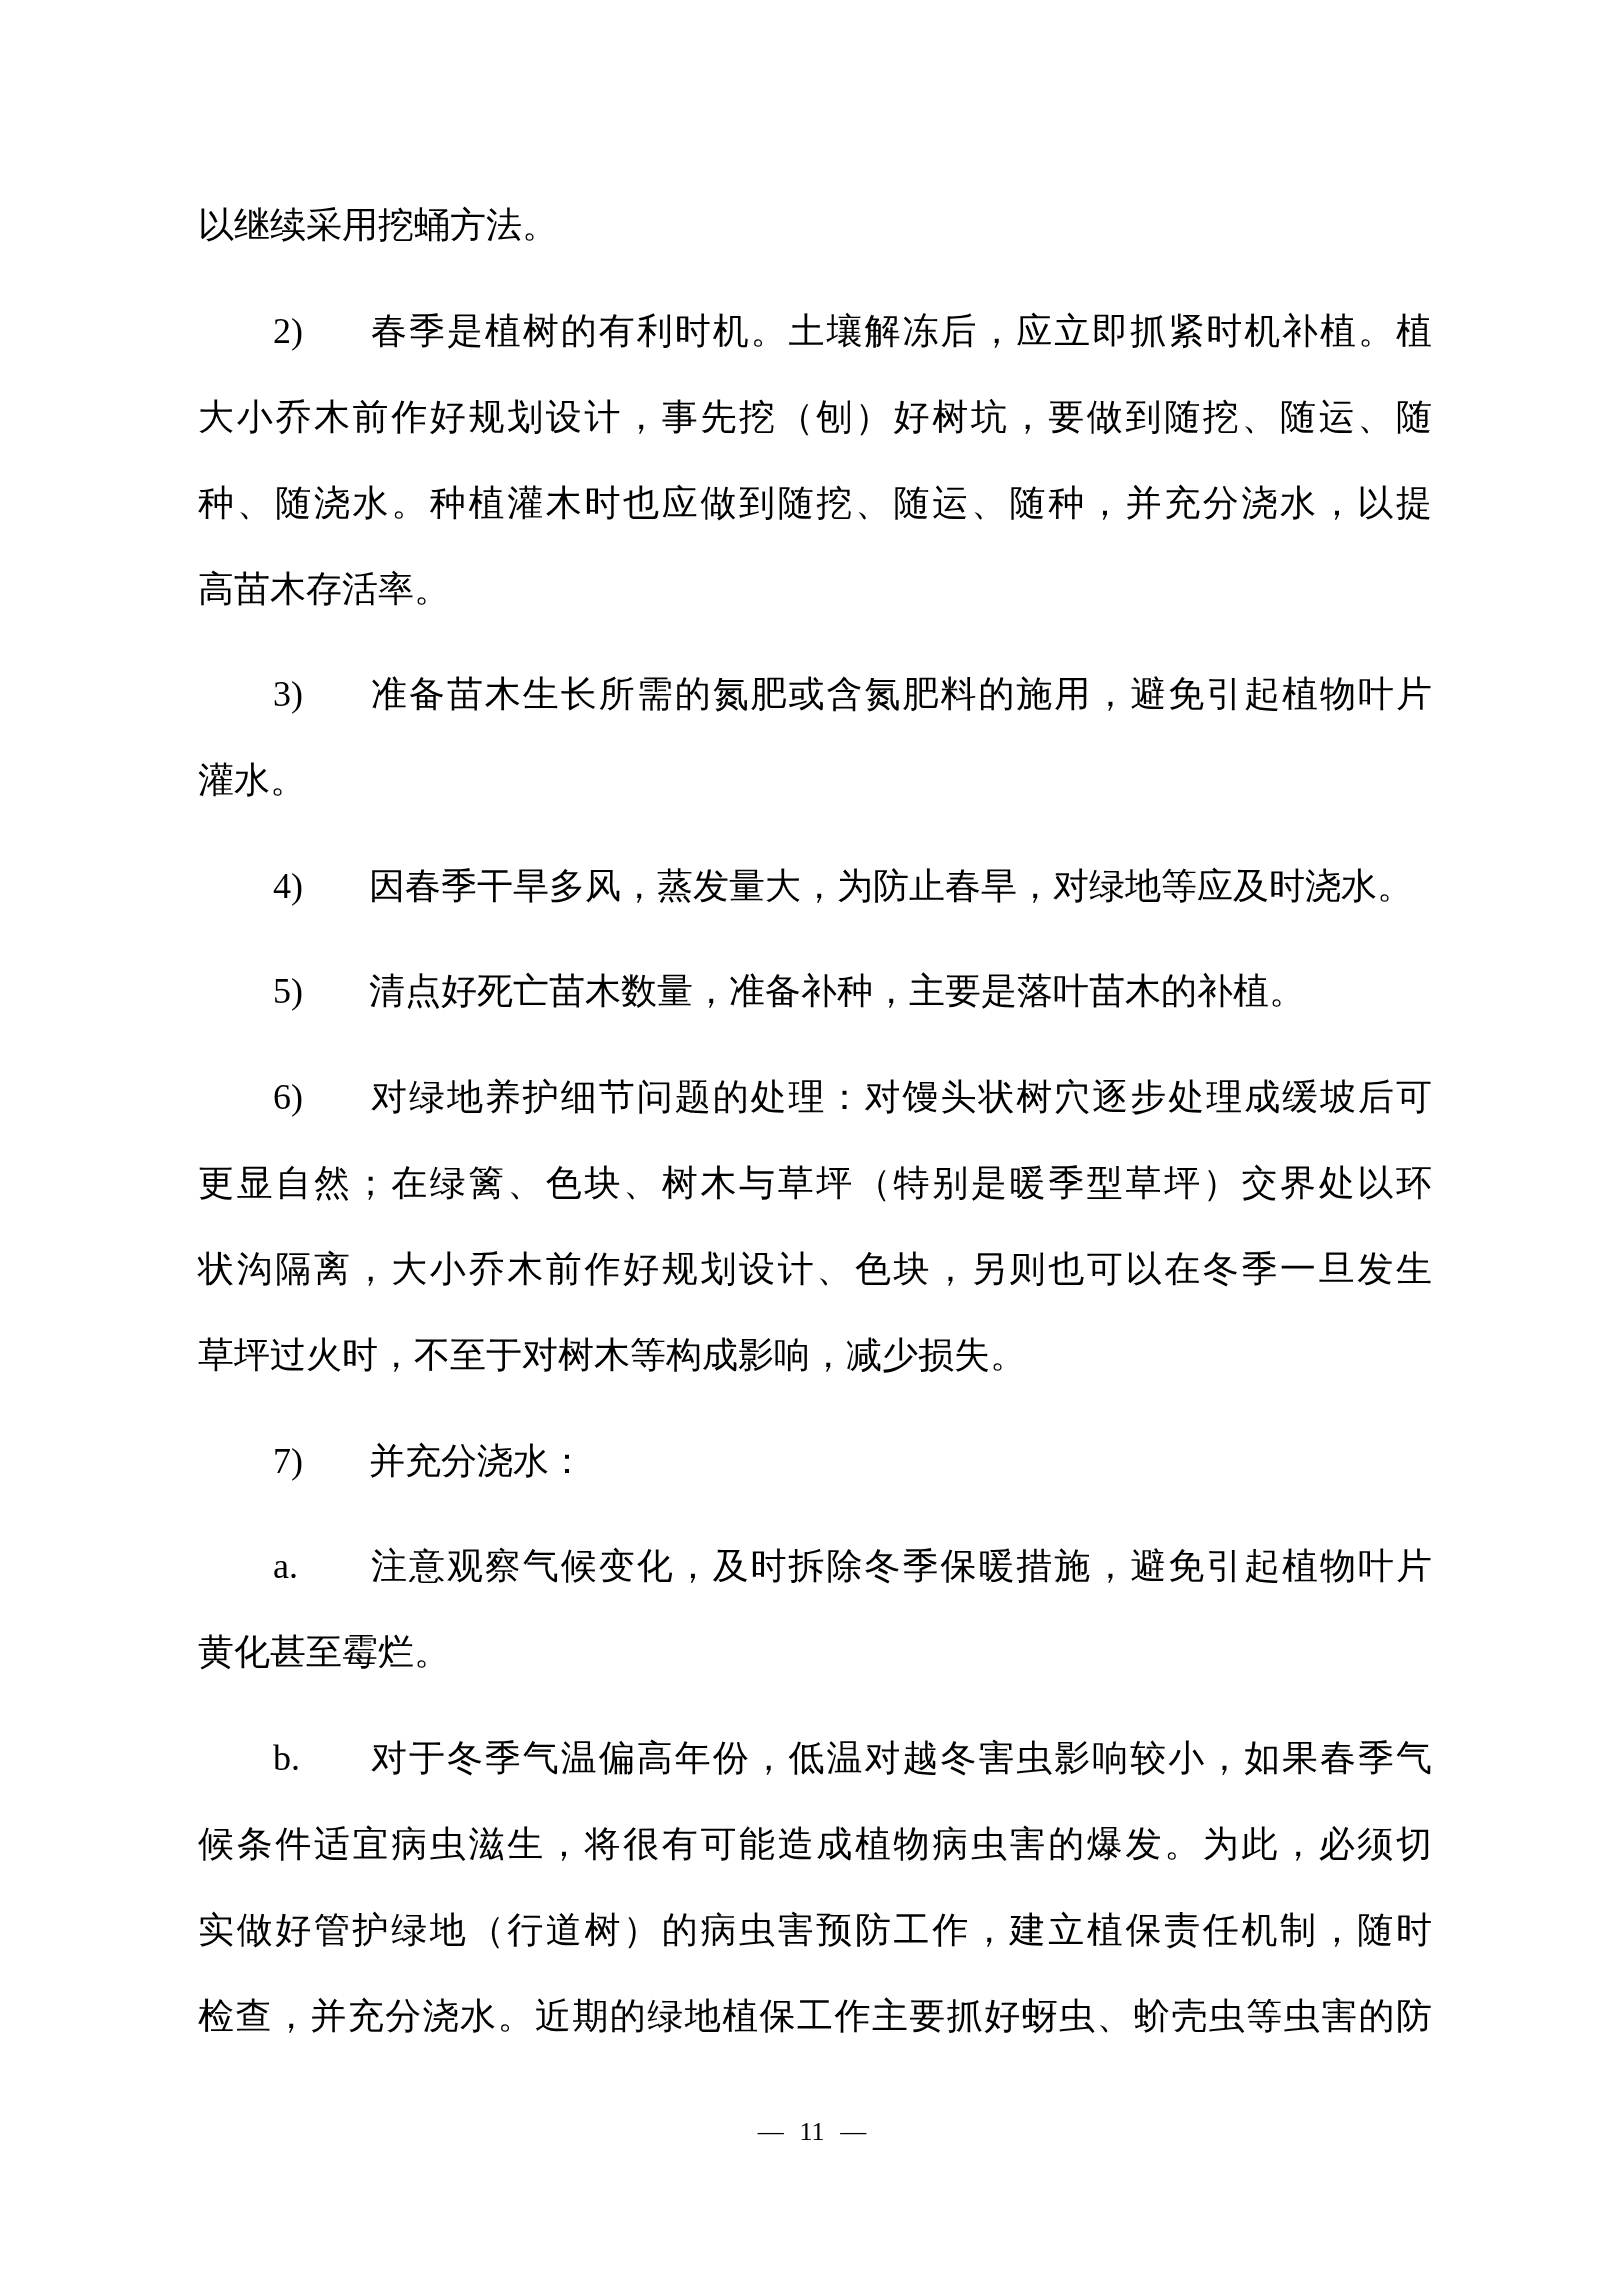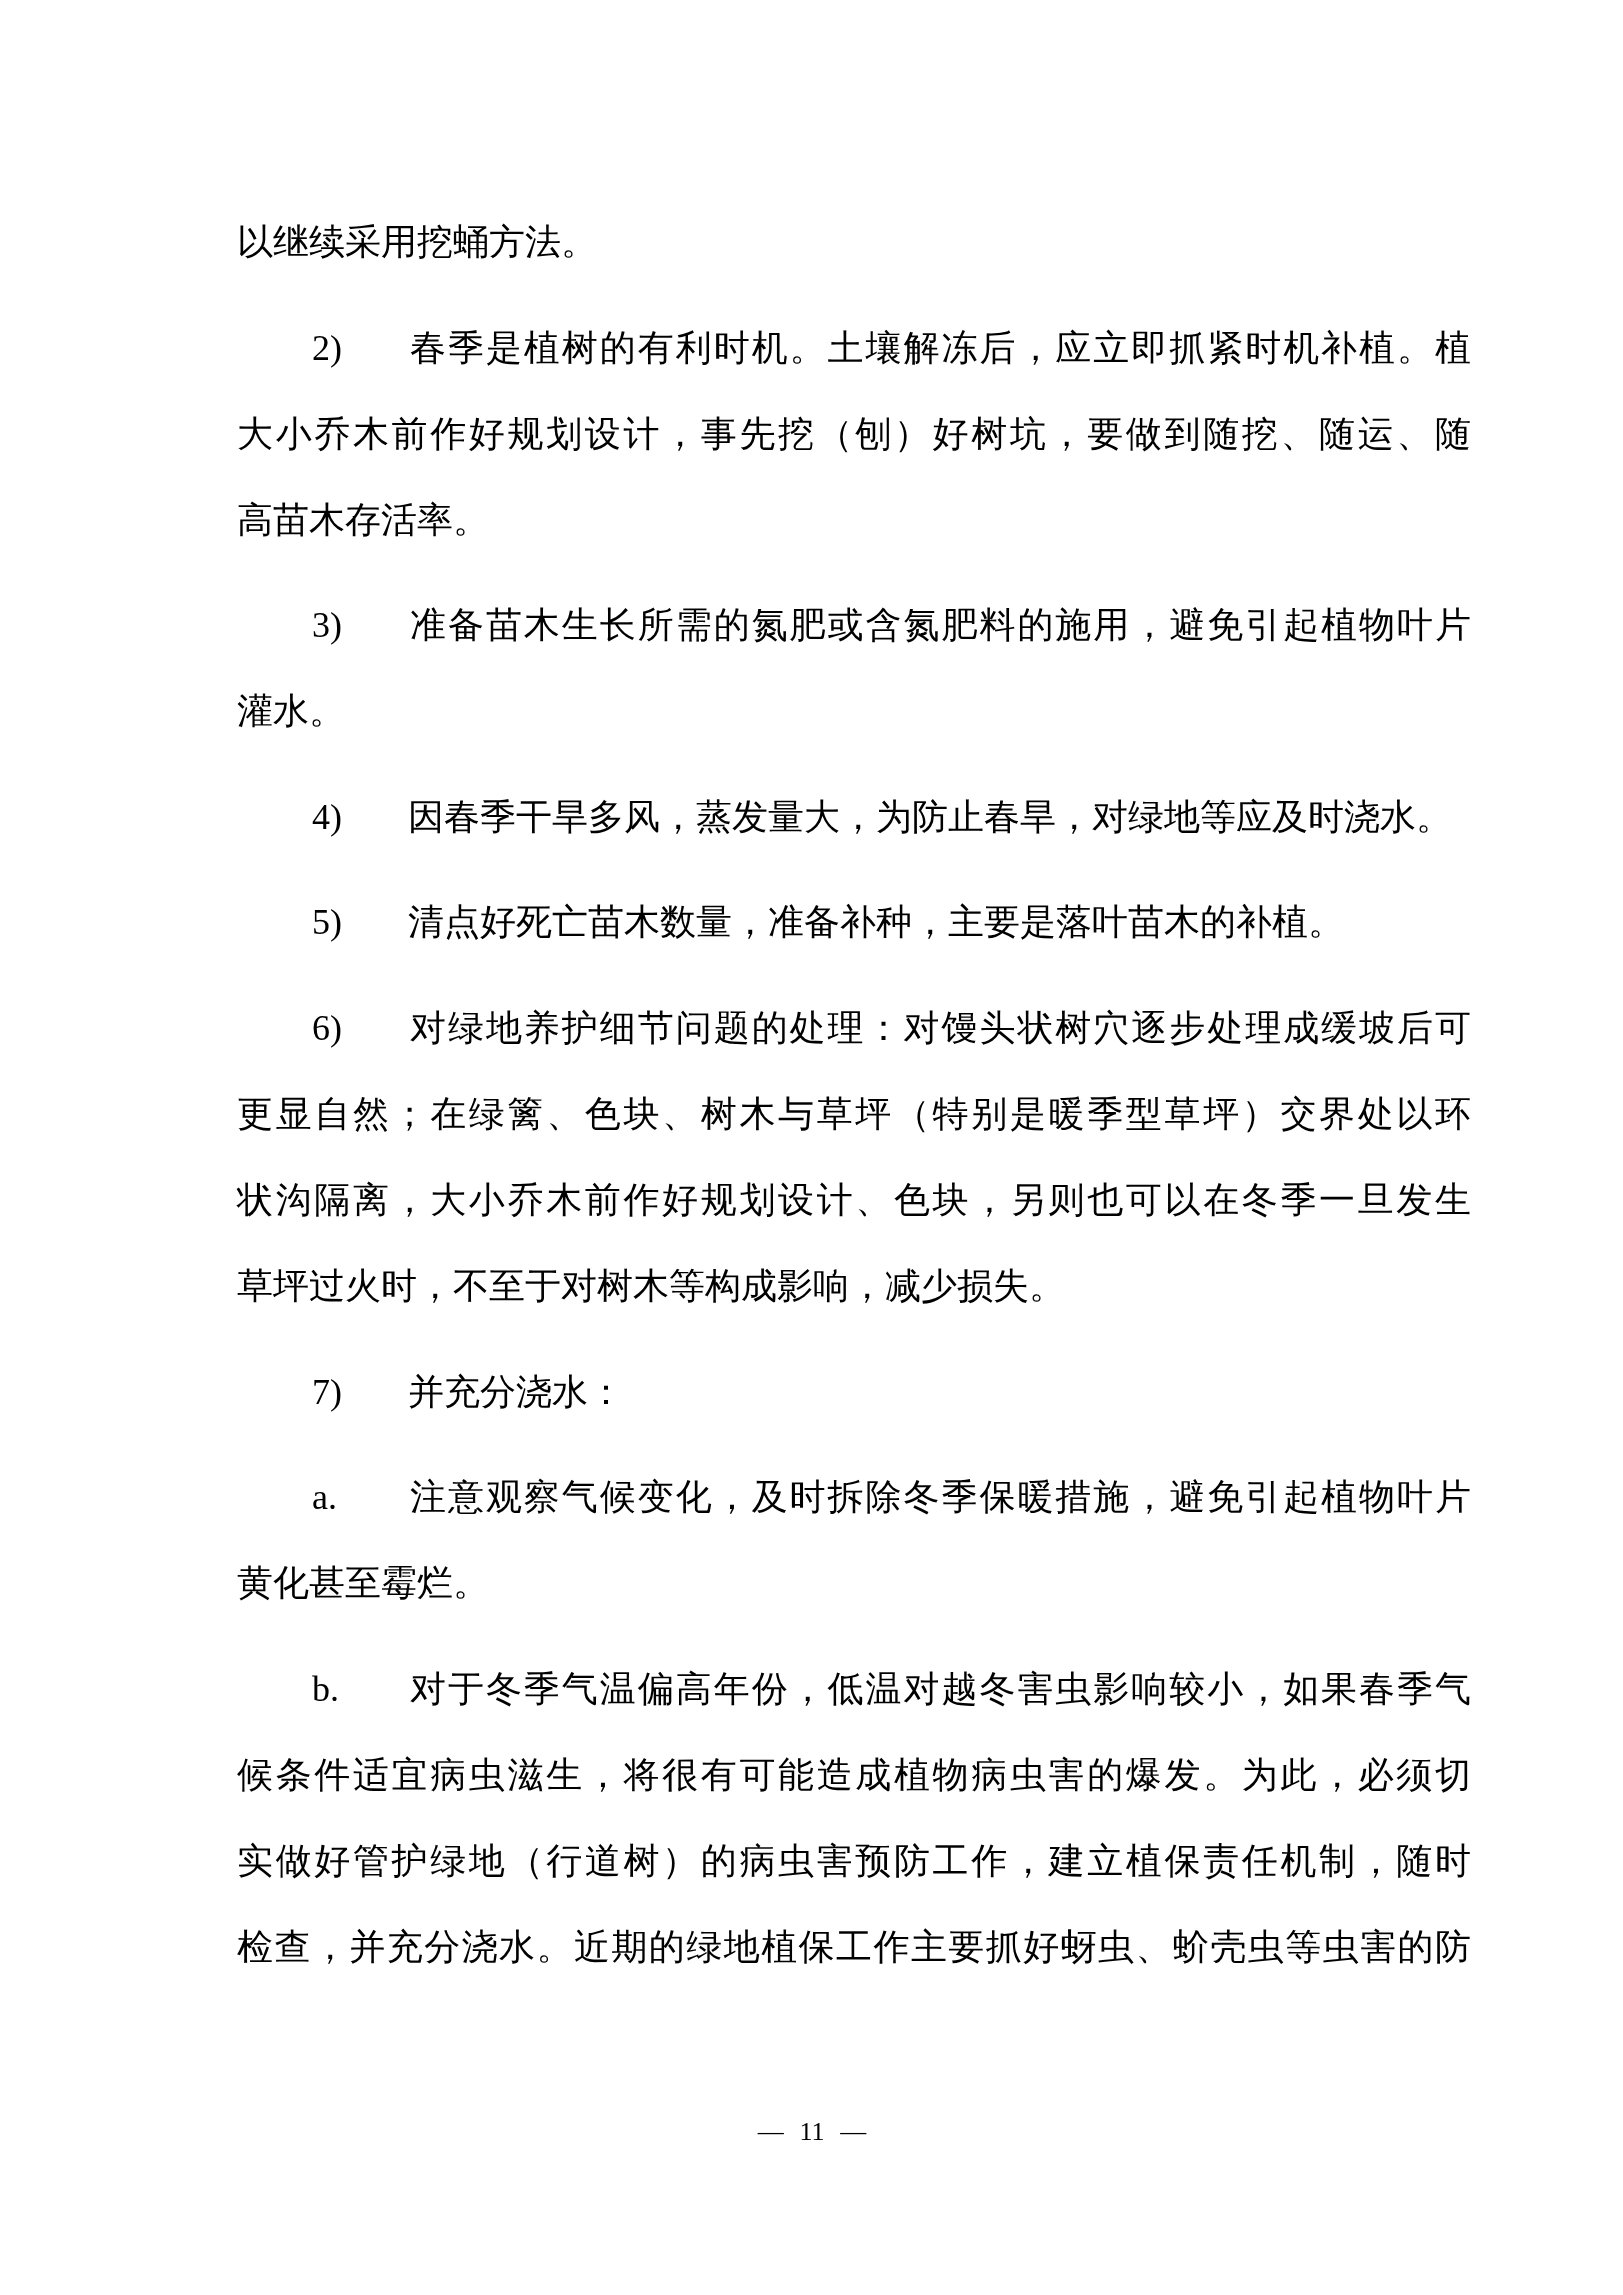--- a/index.html
+++ b/index.html
@@ -15,23 +15,22 @@
     position: absolute;
     left: 0; top: 0;
     width: 1624px;
     height: 2295px;
     background: #ffffff;
     overflow: hidden;
   }
   .content {
     position: absolute;
     left: 198px;
-    top: 199px;
+    top: 182px;
     width: 1234px;
-    margin-left: 39px;
   }
   .para { margin: 0; }
   .para + .para { margin-top: 19.6px; }
   .line {
     height: 86px;
     line-height: 86px;
     font-size: 36px;
     white-space: normal;
     overflow: visible;
   }
@@ -64,20 +63,21 @@
 <body>
 
 <div class="page">
   <div class="content">
       <div class="para">
         <div class="line">以继续采用挖蛹方法。</div>
       </div>
       <div class="para numbered">
         <div class="line j first"><span class="label">2)</span><span>春季是植树的有利时机。土壤解冻后，应立即抓紧时机补植。植</span></div>
         <div class="line j">大小乔木前作好规划设计，事先挖（刨）好树坑，要做到随挖、随运、随</div>
+        <div class="line j">种、随浇水。种植灌木时也应做到随挖、随运、随种，并充分浇水，以提</div>
         <div class="line">高苗木存活率。</div>
       </div>
       <div class="para numbered">
         <div class="line j first"><span class="label">3)</span><span>准备苗木生长所需的氮肥或含氮肥料的施用，避免引起植物叶片</span></div>
         <div class="line">灌水。</div>
       </div>
       <div class="para numbered">
         <div class="line first"><span class="label">4)</span><span>因春季干旱多风，蒸发量大，为防止春旱，对绿地等应及时浇水。</span></div>
       </div>
       <div class="para numbered">

